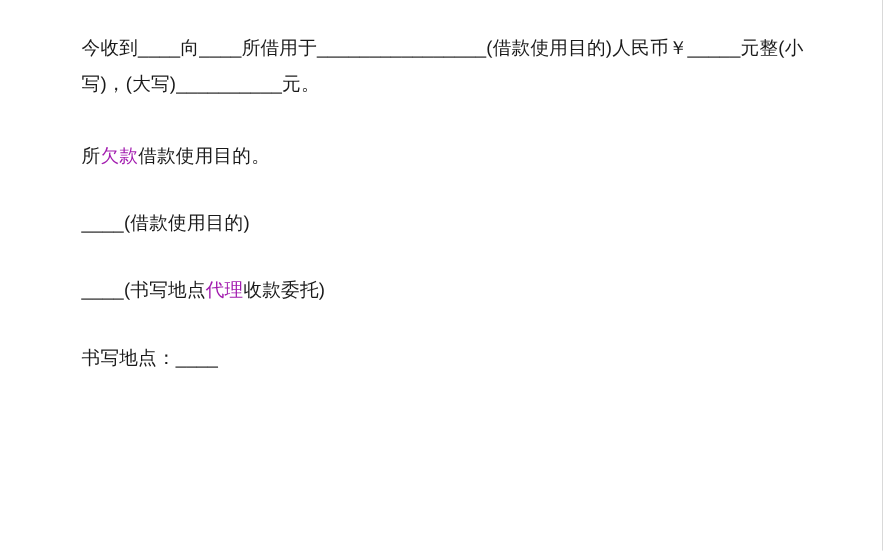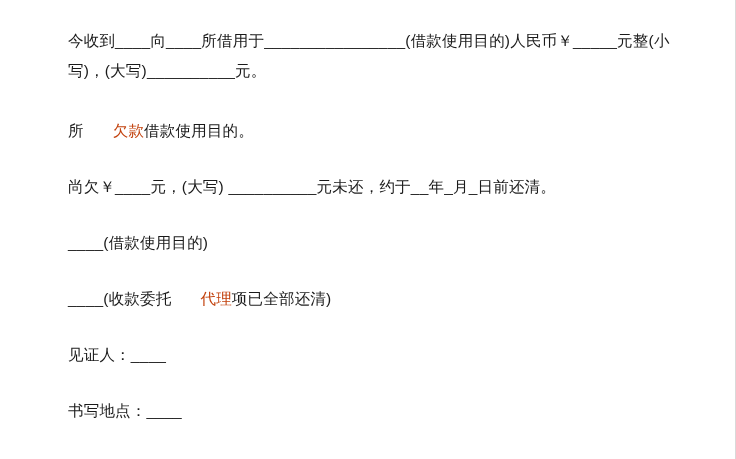--- a/index.html
+++ b/index.html
@@ -35,39 +35,36 @@
     line-height: 30px;
     letter-spacing: 0.2px;
     color: #1a1a1a;
     text-align: left;
     word-break: break-all;
   }
   p.para:first-child {
     margin-bottom: 30px;
   }
   .hl {
-    color: #c2410c;
-    margin-left: 29px;
+    color: #a21caf;
   }
   .side-rule {
     position: absolute;
     right: 0;
     top: 0;
     width: 1px;
     height: 459px;
     background: #d9d9d9;
   }
 </style>
 </head>
 <body>
 
 <div class="page">
   <div class="doc-body">
     <p class="para"><span>今收到____向____所借用于________________(借款使用目的)人民币￥_____元整(小写)，(大写)__________元。</span></p>
     <p class="para"><span>所</span><span class="hl">欠款</span><span>借款使用目的。</span></p>
-    <p class="para"><span>尚欠￥____元，(大写) __________元未还，约于__年_月_日前还清。</span></p>
     <p class="para"><span>____(借款使用目的)</span></p>
-    <p class="para"><span>____(收款委托</span><span class="hl">代理</span><span>项已全部还清)</span></p>
-    <p class="para"><span>见证人：____</span></p>
+    <p class="para"><span>____(书写地点</span><span class="hl">代理</span><span>收款委托)</span></p>
     <p class="para"><span>书写地点：____</span></p>
   </div>
   <div class="side-rule"></div>
 </div>
 
 </body></html>

